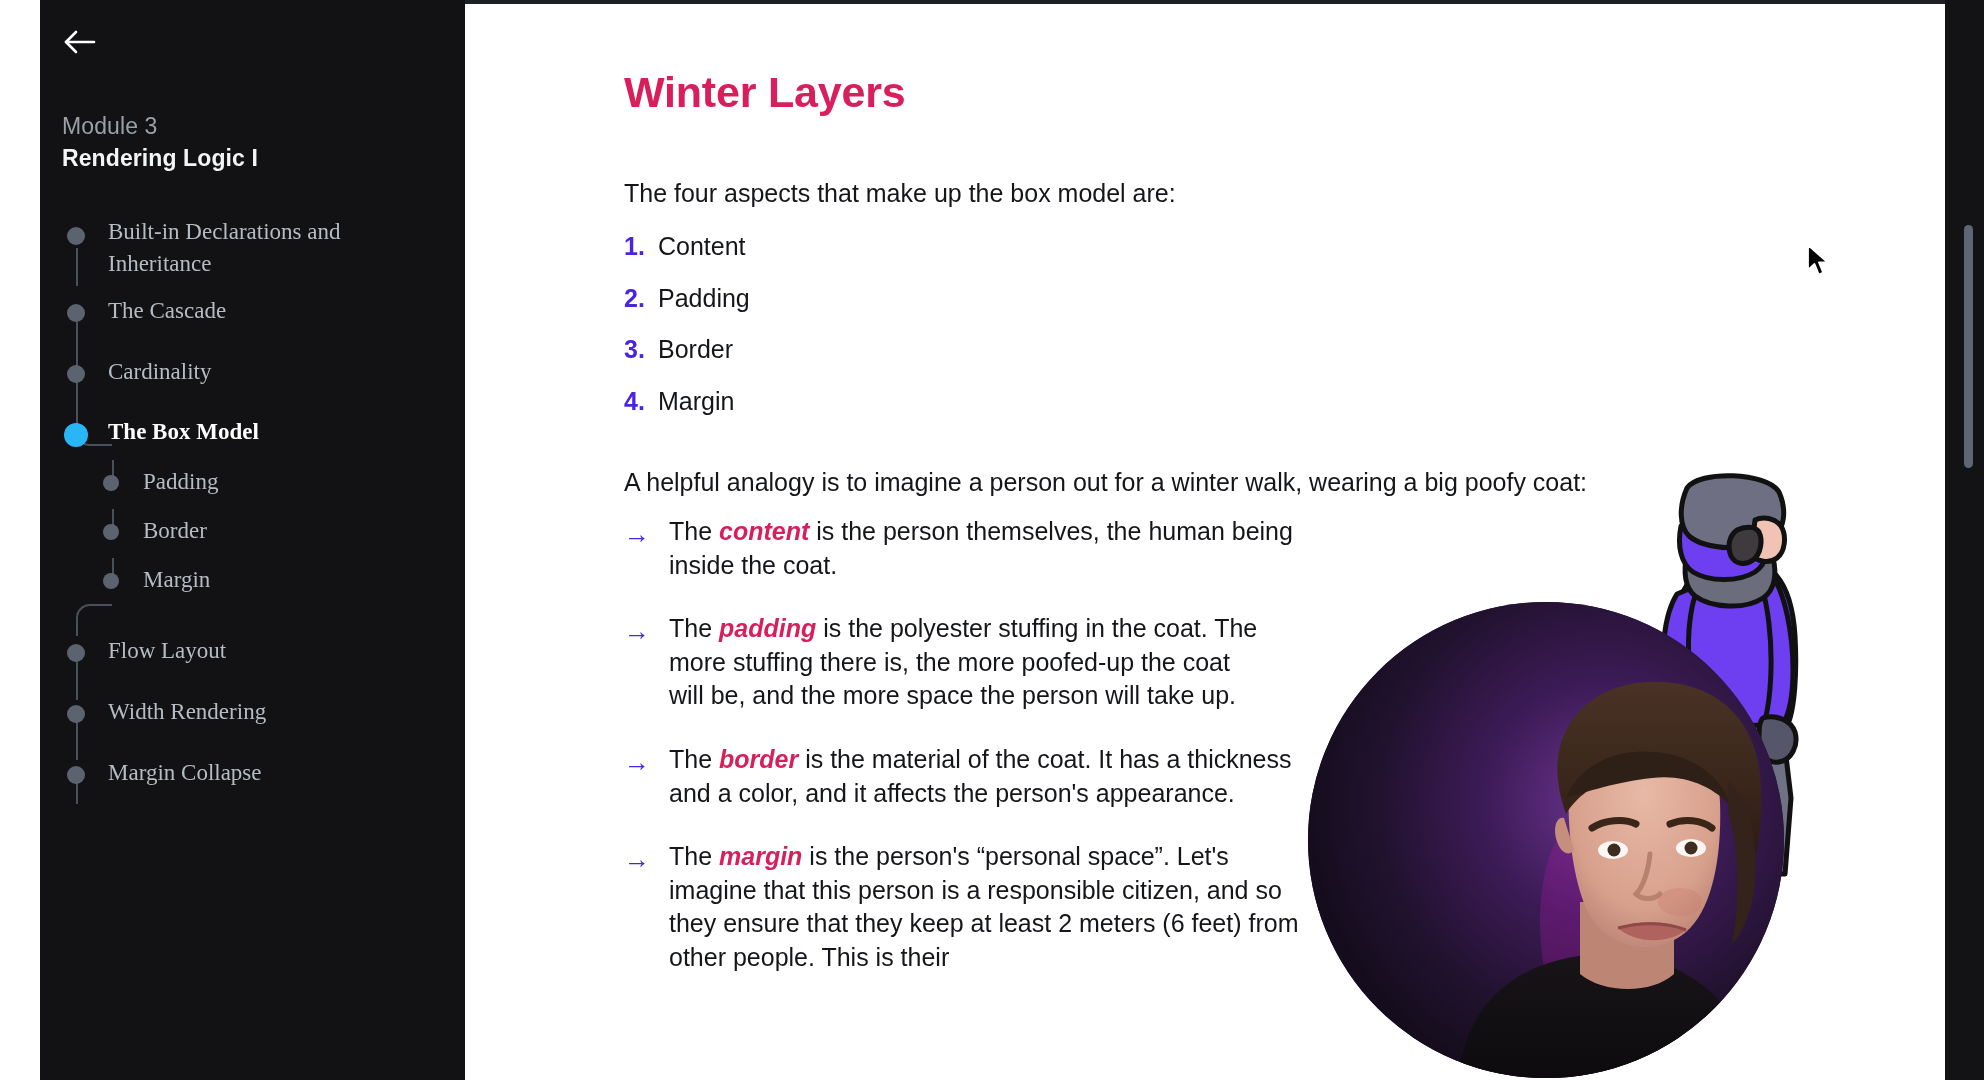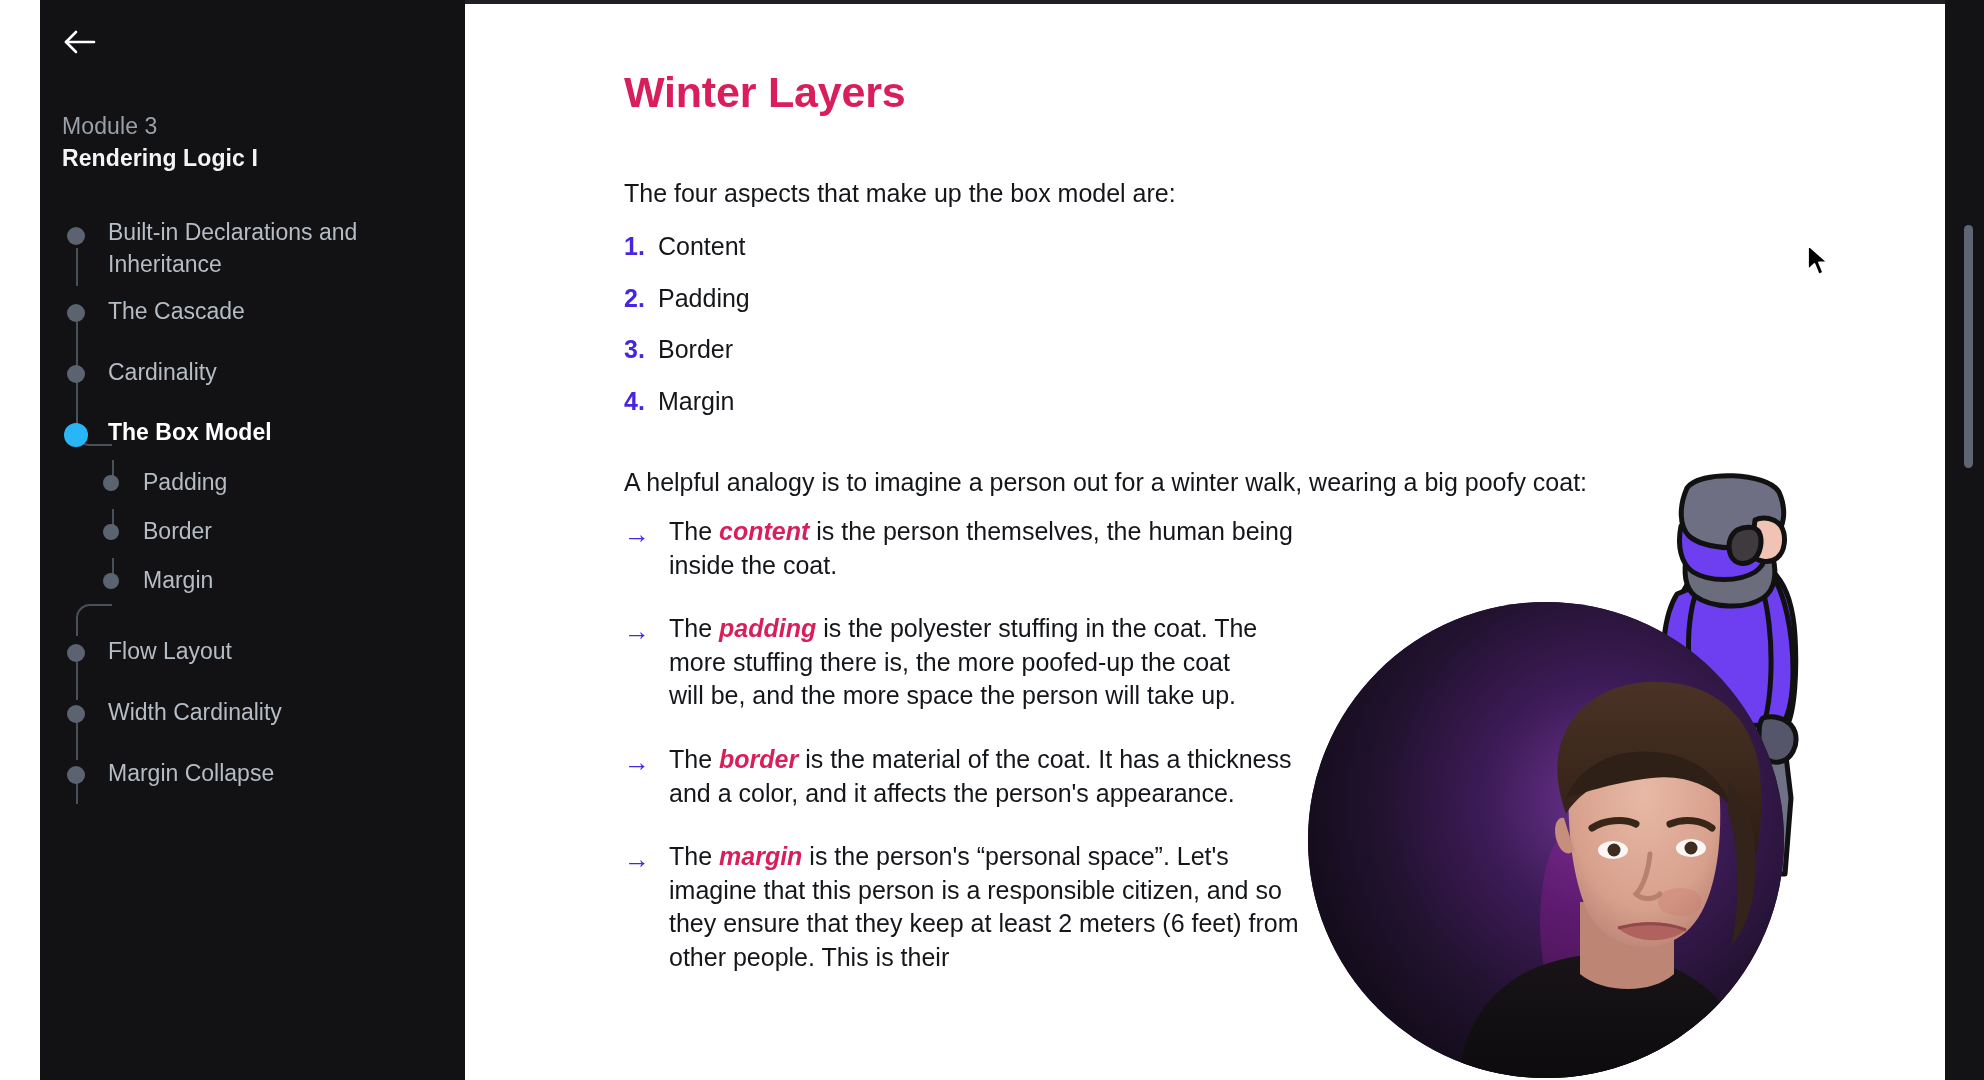--- a/index.html
+++ b/index.html
@@ -37,20 +37,21 @@
   }
 
   #nav {
     position: absolute; left: 0; top: 222px;
     width: 465px; height: 858px;
   }
   .nav-item {
     position: absolute;
     display: flex; align-items: flex-start;
     cursor: pointer;
+    font-family: Liberation Serif, serif;
   }
   .nav-dot {
     position: absolute;
     border-radius: 50%;
     background: #5c6370;
   }
   .nav-dot.lvl0 { left: 27px; width: 18px; height: 18px; }
   .nav-dot.lvl1 { left: 63px; width: 16px; height: 16px; }
   .nav-dot.active { background: #29b6f6; width: 24px; height: 24px; left: 24px; }
 
@@ -267,21 +268,21 @@
       </div>
 
 
       <div class="nav-item" style="top:414px;left:0;width:465px;height:34px;">
         <span class="nav-dot lvl0" style="top:8px;"></span>
         <span class="nav-label lvl0" style="top:-1px;">Flow Layout</span>
       </div>
 
       <div class="nav-item" style="top:475px;left:0;width:465px;height:34px;">
         <span class="nav-dot lvl0" style="top:8px;"></span>
-        <span class="nav-label lvl0" style="top:-1px;">Width Cardinality</span>
+        <span class="nav-label lvl0" style="top:-1px;">Width Rendering</span>
       </div>
 
       <div class="nav-item" style="top:536px;left:0;width:465px;height:34px;">
         <span class="nav-dot lvl0" style="top:8px;"></span>
         <span class="nav-label lvl0" style="top:-1px;">Margin Collapse</span>
       </div>
     </nav>
 
     <div id="sidebar-scrollbar"></div>
   </aside>

